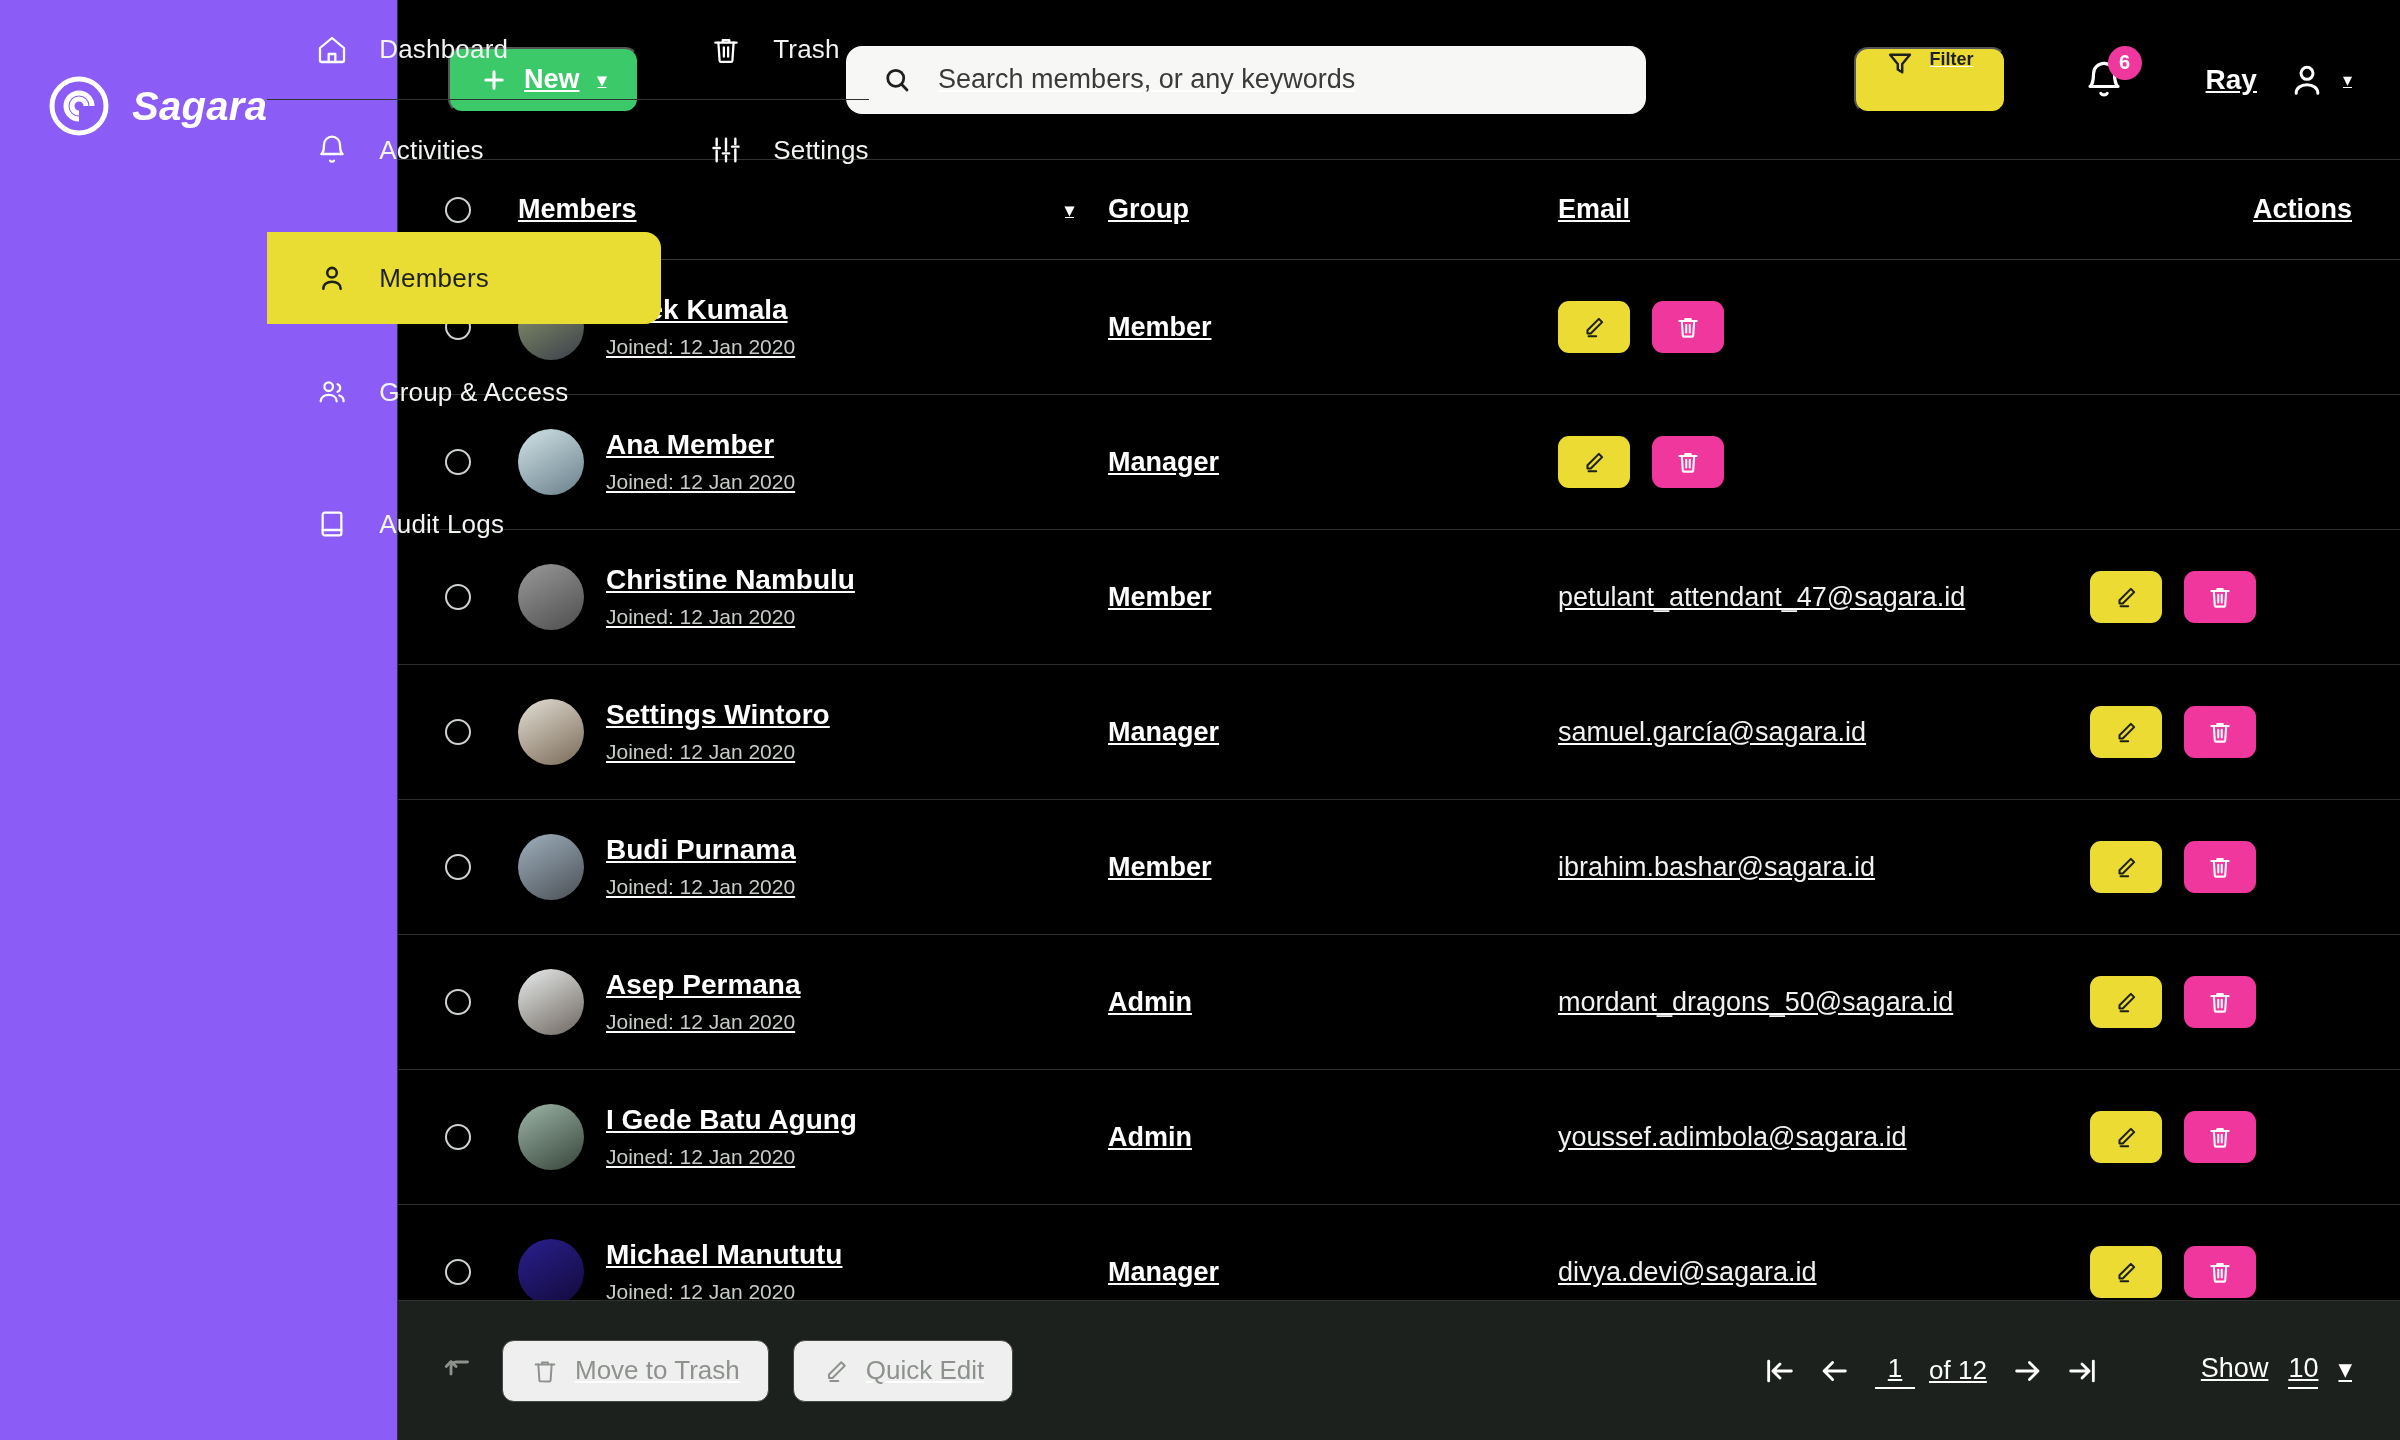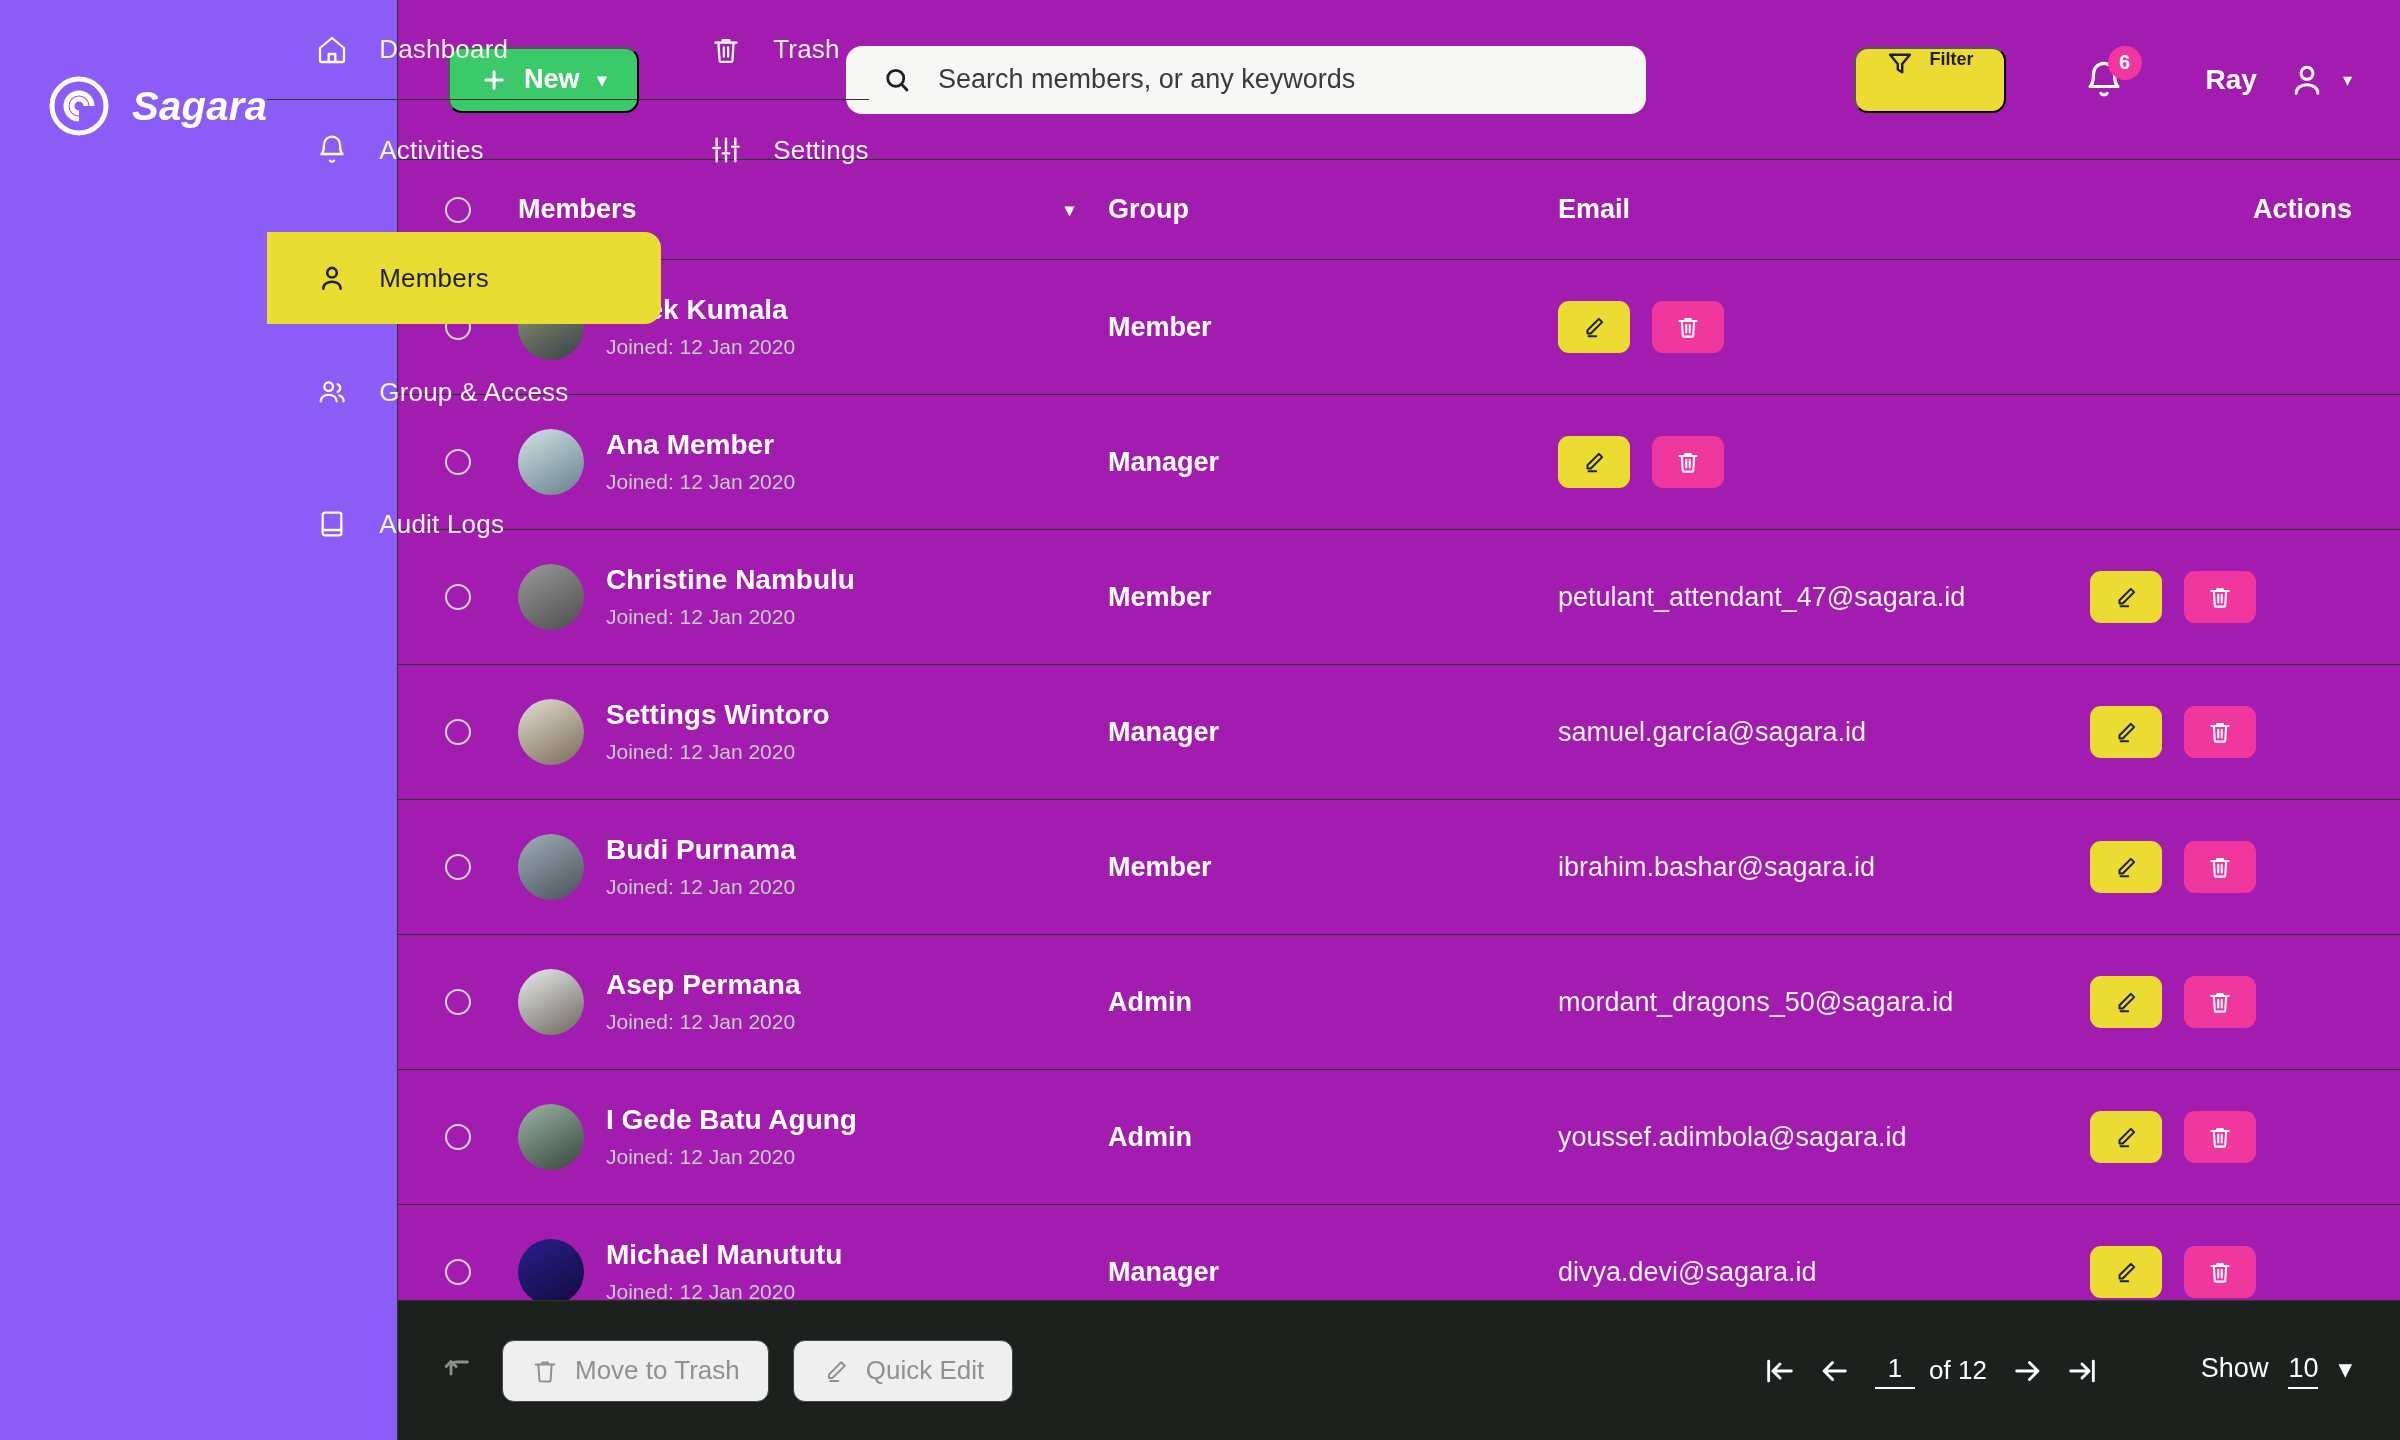--- a/index.html
+++ b/index.html
@@ -37,21 +37,21 @@
     background:#e9dc33; color:#1d211d;
     border-radius:0 16px 16px 0;
     width:394px; height:92px;
   }
   .nav-gap-sm { height:18px; }
   .nav-gap-md { height:32px; }
   .spacer { flex:1 1 auto; }
   .nav-bottom { display:flex; flex-direction:column; padding-bottom:44px; }
 
   
-  .main { width:2002px; height:1440px; display:flex; flex-direction:column; background:#a21caf; }
+  .main { width:2002px; height:1440px; display:flex; flex-direction:column; background:#000000;text-decoration:underline; }
 
   .topbar {
     height:160px; flex:0 0 160px;
     display:flex; align-items:center;
     padding:0 48px 0 50px; gap:0;
     border-bottom:1px solid #2e332e;
   }
   .btn-new {
     display:flex; align-items:center; gap:16px;
     background:#3bc96a; color:#ffffff;

